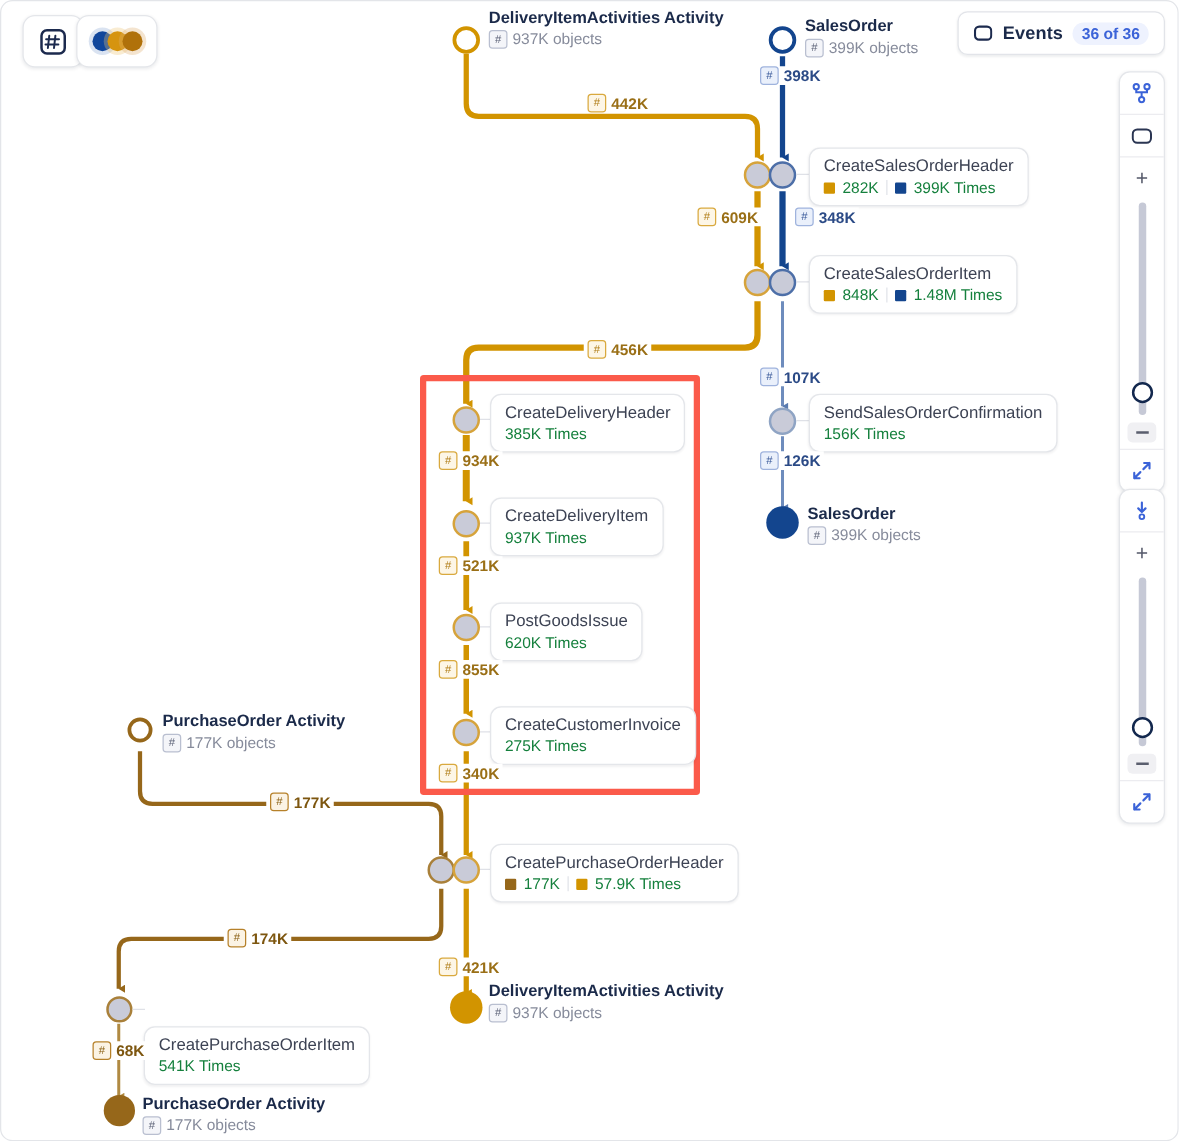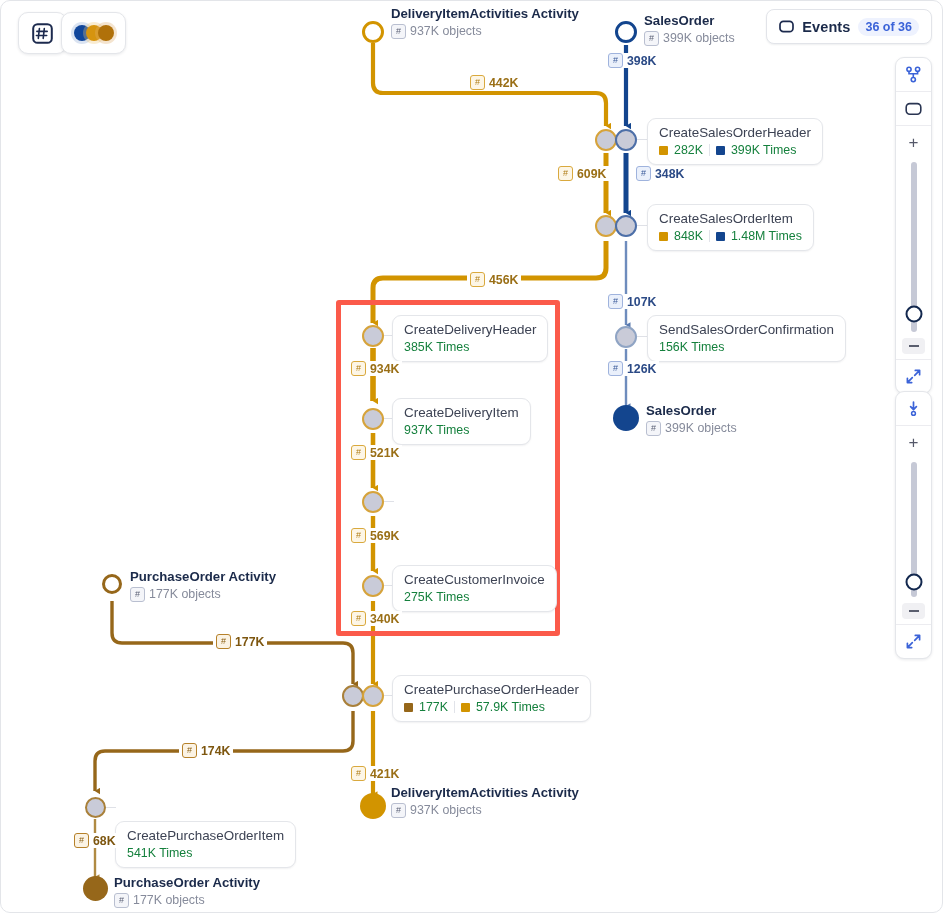--- a/index.html
+++ b/index.html
@@ -338,20 +338,26 @@
     <div style="position:absolute;left:383px;top:417px;width:10px;height:1.4px;background:#dfe1e7"></div>
     <div class="card" style="left:391px;top:397px">
       <div class="t">CreateDeliveryItem</div>
       <div class="m">
           <span class="v">937K Times</span>
         </div>
     </div>
 
     <div class="dot ring" style="left:361px;top:490px;width:22px;height:22px;border:2.2px solid #d6a33b;"></div>
     <div style="position:absolute;left:383px;top:500px;width:10px;height:1.4px;background:#dfe1e7"></div>
+    <div class="card" style="left:391px;top:481px">
+      <div class="t">PostGoodsIssue</div>
+      <div class="m">
+          <span class="v">620K Times</span>
+        </div>
+    </div>
 
     <div class="dot ring" style="left:361px;top:574px;width:22px;height:22px;border:2.2px solid #d6a33b;"></div>
     <div style="position:absolute;left:383px;top:584px;width:10px;height:1.4px;background:#dfe1e7"></div>
     <div class="card" style="left:391px;top:564px">
       <div class="t">CreateCustomerInvoice</div>
       <div class="m">
           <span class="v">275K Times</span>
         </div>
     </div>
 
@@ -409,21 +415,21 @@
     <div class="elbl gold" style="left:347px;top:360px">
       <span class="hashchip gold">#</span>
       <span class="txt">934K</span>
     </div>
     <div class="elbl gold" style="left:347px;top:444px">
       <span class="hashchip gold">#</span>
       <span class="txt">521K</span>
     </div>
     <div class="elbl gold" style="left:347px;top:527px">
       <span class="hashchip gold">#</span>
-      <span class="txt">569K</span>
+      <span class="txt">855K</span>
     </div>
     <div class="elbl gold" style="left:347px;top:610px">
       <span class="hashchip gold">#</span>
       <span class="txt">340K</span>
     </div>
     <div class="elbl brown" style="left:212px;top:633px">
       <span class="hashchip brown">#</span>
       <span class="txt">177K</span>
     </div>
     <div class="elbl brown" style="left:178px;top:742px">

